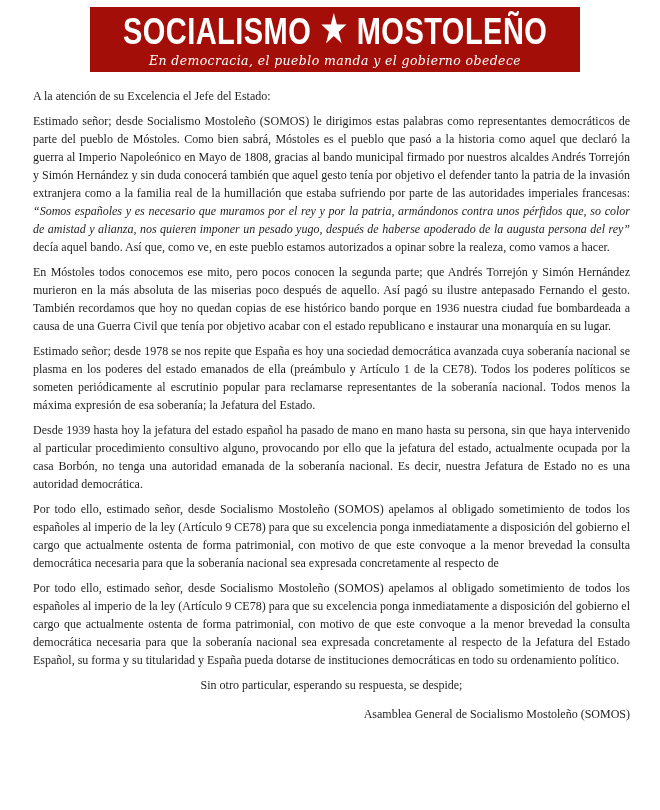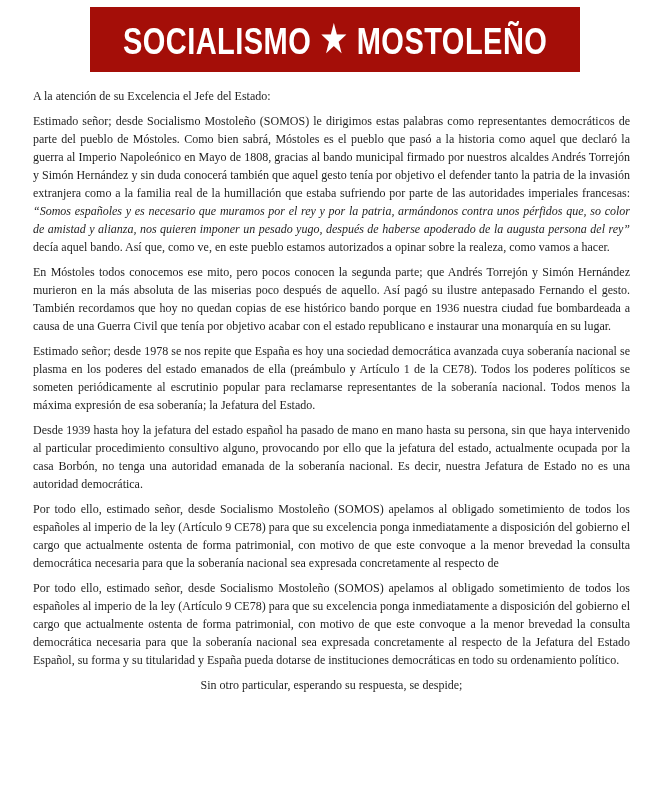--- a/index.html
+++ b/index.html
@@ -71,20 +71,21 @@
 <body>
 
 <div class="page">
 
   <header class="banner">
     <div class="banner-title">
       <span>SOCIALISMO</span>
       <span class="banner-star">★</span>
       <span>MOSTOLEÑO</span>
     </div>
+    <div class="banner-subtitle">En democracia, el pueblo manda y el gobierno obedece</div>
   </header>
 
   <main class="letter">
     <p class="salutation">A la atención de su Excelencia el Jefe del Estado:</p>
 
     <p class="para">
       <span>Estimado señor; desde Socialismo Mostoleño (SOMOS) le dirigimos estas palabras como representantes democráticos de parte del pueblo de Móstoles. Como bien sabrá, Móstoles es el pueblo que pasó a la historia como aquel que declaró la guerra al Imperio Napoleónico en Mayo de 1808, gracias al bando municipal firmado por nuestros alcaldes Andrés Torrejón y Simón Hernández y sin duda conocerá también que aquel gesto tenía por objetivo el defender tanto la patria de la invasión extranjera como a la familia real de la humillación que estaba sufriendo por parte de las autoridades imperiales francesas: </span><em>“Somos españoles y es necesario que muramos por el rey y por la patria, armándonos contra unos pérfidos que, so color de amistad y alianza, nos quieren imponer un pesado yugo, después de haberse apoderado de la augusta persona del rey”</em><span> decía aquel bando. Así que, como ve, en este pueblo estamos autorizados a opinar sobre la realeza, como vamos a hacer.</span>
     </p>
 
     <p class="para">En Móstoles todos conocemos ese mito, pero pocos conocen la segunda parte; que Andrés Torrejón y Simón Hernández murieron en la más absoluta de las miserias poco después de aquello. Así pagó su ilustre antepasado Fernando el gesto. También recordamos que hoy no quedan copias de ese histórico bando porque en 1936 nuestra ciudad fue bombardeada a causa de una Guerra Civil que tenía por objetivo acabar con el estado republicano e instaurar una monarquía en su lugar.</p>
@@ -92,15 +93,16 @@
     <p class="para">Estimado señor; desde 1978 se nos repite que España es hoy una sociedad democrática avanzada cuya soberanía nacional se plasma en los poderes del estado emanados de ella (preámbulo y Artículo 1 de la CE78). Todos los poderes políticos se someten periódicamente al escrutinio popular para reclamarse representantes de la soberanía nacional. Todos menos la máxima expresión de esa soberanía; la Jefatura del Estado.</p>
 
     <p class="para">Desde 1939 hasta hoy la jefatura del estado español ha pasado de mano en mano hasta su persona, sin que haya intervenido al particular procedimiento consultivo alguno, provocando por ello que la jefatura del estado, actualmente ocupada por la casa Borbón, no tenga una autoridad emanada de la soberanía nacional. Es decir, nuestra Jefatura de Estado no es una autoridad democrática.</p>
 
     <p class="para">Por todo ello, estimado señor, desde Socialismo Mostoleño (SOMOS) apelamos al obligado sometimiento de todos los españoles al imperio de la ley (Artículo 9 CE78) para que su excelencia ponga inmediatamente a disposición del gobierno el cargo que actualmente ostenta de forma patrimonial, con motivo de que este convoque a la menor brevedad la consulta democrática necesaria para que la soberanía nacional sea expresada concretamente al respecto de</p>
 
     <p class="para">Por todo ello, estimado señor, desde Socialismo Mostoleño (SOMOS) apelamos al obligado sometimiento de todos los españoles al imperio de la ley (Artículo 9 CE78) para que su excelencia ponga inmediatamente a disposición del gobierno el cargo que actualmente ostenta de forma patrimonial, con motivo de que este convoque a la menor brevedad la consulta democrática necesaria para que la soberanía nacional sea expresada concretamente al respecto de la Jefatura del Estado Español, su forma y su titularidad y España pueda dotarse de instituciones democráticas en todo su ordenamiento político.</p>
 
     <p class="closing">Sin otro particular, esperando su respuesta, se despide;</p>
 
+    <p class="signature">Asamblea General de Socialismo Mostoleño (SOMOS)</p>
   </main>
 
 </div>
 
 </body></html>

